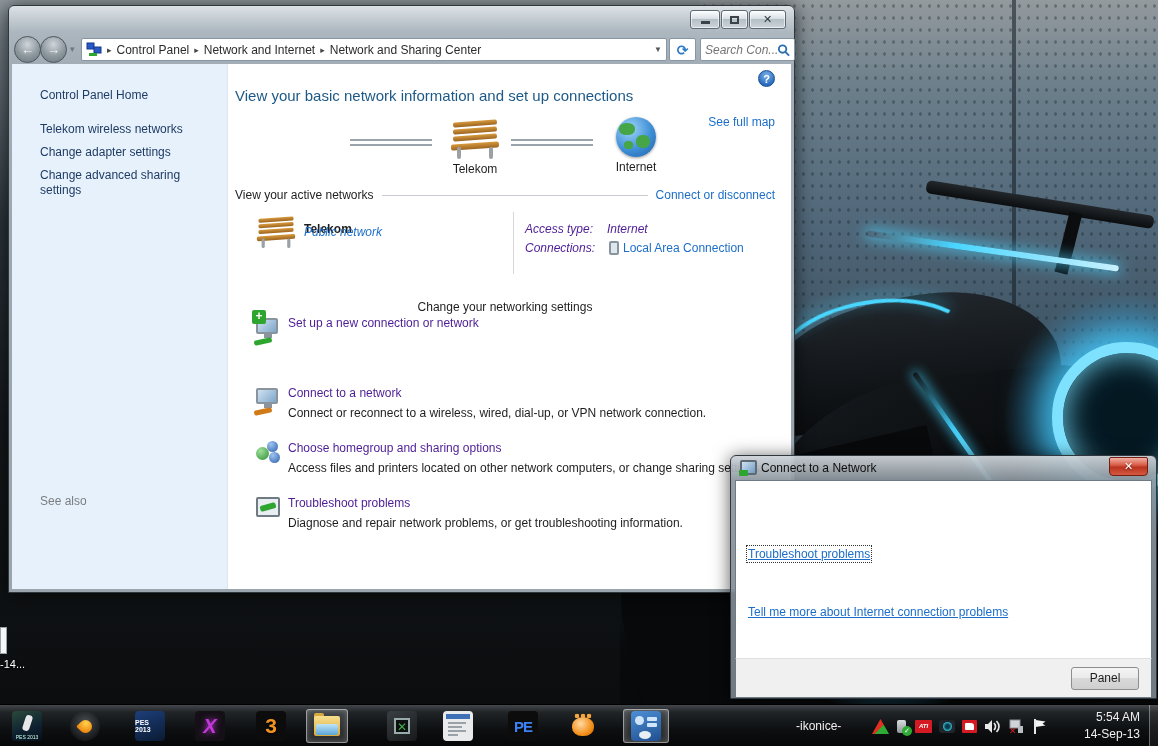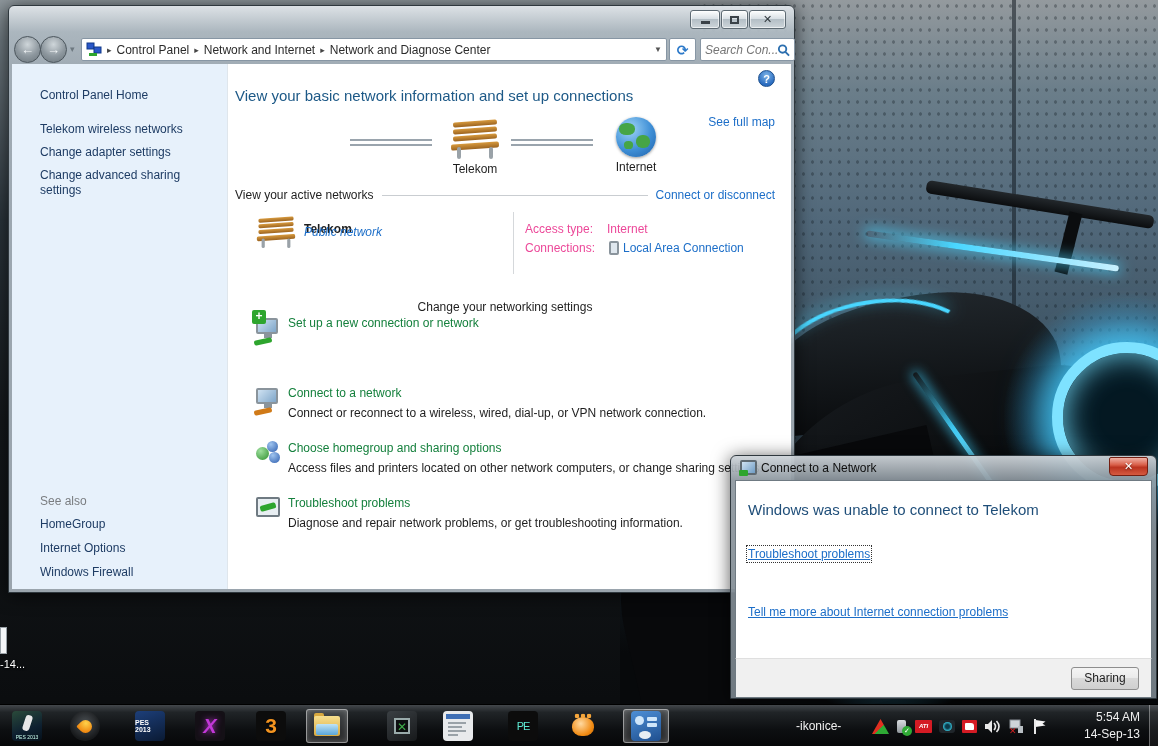--- a/index.html
+++ b/index.html
@@ -101,27 +101,27 @@
   .map-label { margin-top:3px; color:#1e1e1e; line-height:14px; }
   .map-line { position:absolute; top:75px; width:82px; height:7px;
     border-top:2px solid #9aa4ad; border-bottom:2px solid #9aa4ad; }
 
   .row-label { position:absolute; display:flex; align-items:center; gap:8px; left:7px; right:16px; }
   .sect-text { color:#1e1e1e; white-space:nowrap; }
 
   .an-name { position:absolute; left:76px; top:158px; font-weight:bold; color:#1e1e1e; }
   .an-type { position:absolute; left:76px; top:161px;font-style:italic; }
   .an-divider { position:absolute; left:285px; top:148px; width:1px; height:62px; background:#d5d8db; }
-  .an-collabel { color:#ec4899; }
+  .an-collabel { color:#4c1d95;font-style:italic; }
   .an-row1 { position:absolute; left:297px; top:158px; display:flex; gap:0; }
   .an-row2 { position:absolute; left:297px; top:177px; display:flex; align-items:center; }
   .an-val-label { width:82px; }
 
   .set-item-icon { position:absolute; left:26px; width:30px; height:30px; }
-  .set-title { position:absolute; left:60px; color:#15803d; cursor:pointer; }
+  .set-title { position:absolute; left:60px; color:#4c1d95; cursor:pointer; }
   .set-desc { position:absolute; left:60px; width:505px; color:#1e1e1e; line-height:15px; }
 
   
   .pc-icon { width:52px; height:46px; margin:0 auto; position:relative; }
   .pc-screen { position:absolute; left:8px; top:0; width:36px; height:27px; background:linear-gradient(135deg,#5579e8,#1a3bbd);
     border:3px solid #cfd6dd; border-radius:2px; box-shadow:0 1px 2px rgba(0,0,0,.4); }
   .pc-base { position:absolute; left:16px; top:31px; width:22px; height:5px; background:#b9c2ca; border-radius:2px; }
   .pc-foot { position:absolute; left:12px; top:37px; width:30px; height:6px; background:#cfd6dd; border-radius:3px; }
   .bench { position:relative; width:52px; height:40px; margin:0 auto; }
   .bench i { position:absolute; display:block; background:linear-gradient(#d79a3e,#9c6420); border-radius:2px; }
@@ -187,21 +187,21 @@
   .folder { position:relative; width:26px; height:20px; }
   .folder .back { position:absolute; inset:0; background:linear-gradient(#f7df8e,#d9a93f); border-radius:2px; }
   .folder .tab { position:absolute; left:0; top:-3px; width:10px; height:5px; background:#d9a93f; border-radius:2px 2px 0 0; }
   .folder .front { position:absolute; left:2px; top:8px; width:22px; height:11px; background:linear-gradient(#bfe3f7,#5aa6d8); border-radius:2px; }
   .ic-photo { background:linear-gradient(150deg,#3a3f43,#17191b); }
   .ic-photo .frame { width:16px; height:16px; border:2px solid #9aa; background:#0d0f10; position:relative; }
   .ic-photo .xx { position:absolute; inset:0; color:#3fae4a; font-size:12px; font-weight:bold; line-height:15px; text-align:center; }
   .ic-doc { background:#e8eaec; }
   .ic-doc .tbar { position:absolute; top:3px; left:3px; right:3px; height:5px; background:#3f6fb5; }
   .ic-doc .ln { position:absolute; left:5px; height:2px; background:#9aa2a8; }
-  .ic-pe { background:#0c0c0c; color:#5eead4; font-size:11px; font-weight:normal; letter-spacing:-1px; }
+  .ic-pe { background:#0c0c0c; color:#3b82f6; font-size:15px; font-weight:bold; letter-spacing:-1px; }
   .ic-gom { background:transparent; }
   .ic-gom .pad { width:22px; height:19px; background:radial-gradient(circle at 40% 35%,#ffd9a0,#f08a12 65%,#c2660a); border-radius:50% 50% 45% 45%; position:relative; }
   .ic-gom .pad::after { content:""; position:absolute; top:-4px; left:2px; width:18px; height:6px;
     background:radial-gradient(circle,#f5a53a 2px,transparent 2.6px); background-size:6px 6px; }
   .ic-cpl { background:linear-gradient(160deg,#4d8fd6,#1f4f8f); }
   .ic-cpl .scr { position:absolute; left:4px; top:5px; width:9px; height:9px; border-radius:50%; background:#cfe6fa; }
   .ic-cpl .r1,.ic-cpl .r2 { position:absolute; left:16px; width:10px; height:4px; background:#cfe6fa; border-radius:1px; }
   .ic-cpl .r1 { top:6px; } .ic-cpl .r2 { top:12px; }
   .ic-cpl .mouse { position:absolute; left:8px; bottom:2px; width:12px; height:8px; background:#e8eef3; border-radius:50%; }
 
@@ -275,21 +275,21 @@
         <svg width="16" height="16" viewBox="0 0 16 16">
           <rect x="1" y="1" width="7" height="6" fill="#2a57c8" stroke="#103a8a"></rect>
           <rect x="8" y="5" width="7" height="6" fill="#2a57c8" stroke="#103a8a"></rect>
           <rect x="3" y="11" width="8" height="3" fill="#2ea52e"></rect>
         </svg>
         <span class="crumb-sep">▸</span>
         <span>Control Panel</span>
         <span class="crumb-sep">▸</span>
         <span>Network and Internet</span>
         <span class="crumb-sep">▸</span>
-        <span>Network and Diagnose Center</span>
+        <span>Network and Sharing Center</span>
         <span class="addr-caret">▼</span>
       </div>
       <div class="refresh-btn">
           <span>⟳</span>
         </div>
       <div class="search-box">
         <input placeholder="Search Con..." style="">
         <svg width="14" height="14" viewBox="0 0 14 14">
           <circle cx="6" cy="6" r="4" fill="none" stroke="#2c6faf" stroke-width="2"></circle>
           <line x1="9" y1="9" x2="13" y2="13" stroke="#2c6faf" stroke-width="2"></line>
@@ -300,25 +300,20 @@
     <div class="content">
 
       <div class="sidebar">
         <div class="sb-home">Control Panel Home</div>
         <div class="sb-links">
           <div>Telekom wireless networks</div>
           <div>Change adapter settings</div>
           <div>Change advanced sharing settings</div>
         </div>
         <div class="sb-see">See also</div>
-        <div class="sb-see-links">
-          <div>HomeGroup</div>
-          <div>Internet Options</div>
-          <div>Windows Firewall</div>
-        </div>
       </div>
 
       <div class="mainpane">
         <div class="pg-title">View your basic network information and set up connections</div>
         <div class="help-btn">?</div>
         <div class="see-map link">See full map</div>
 
         <div class="map-line" style="left:122px;"></div>
         <div class="map-node" style="left:192px; top:55px;">
           <div class="bench">
@@ -406,26 +401,25 @@
     </div>
   </div>
 
   <div class="glasswin win2">
     <div class="w2-icon"></div>
     <div class="w2-title">Connect to a Network</div>
     <div class="w2-close">
         <span>✕</span>
       </div>
     <div class="w2-body">
-      <div class="w2-head">Windows was unable to connect to Telekom</div>
       <div class="w2-link1 link">Troubleshoot problems</div>
       <div class="w2-link2 link">Tell me more about Internet connection problems</div>
     </div>
     <div class="w2-footer">
-      <div class="btn">Sharing</div>
+      <div class="btn">Panel</div>
     </div>
   </div>
 
   <div class="taskbar">
     <div class="tb-app" style="left:8px;">
       <div class="appic ic-pesgame">
         <div class="fig"></div>
           <div class="txt">PES 2013</div>
       </div>
     </div>

